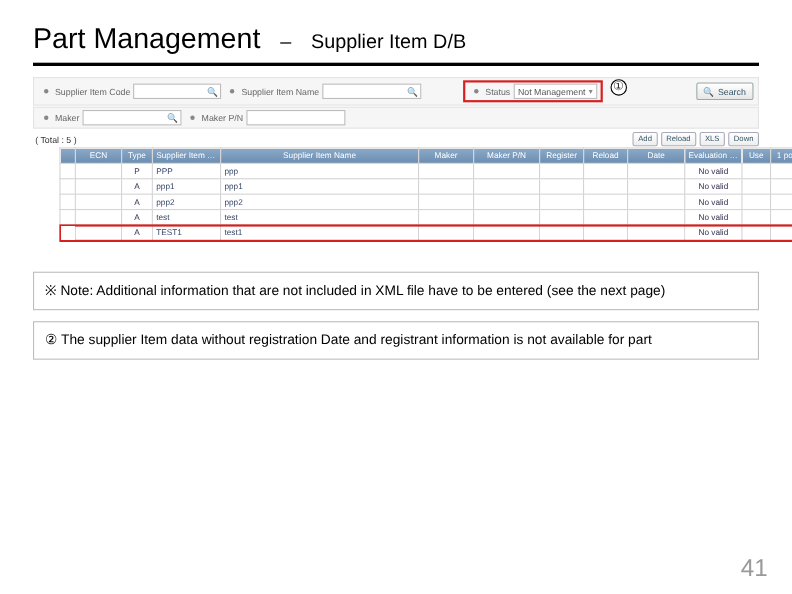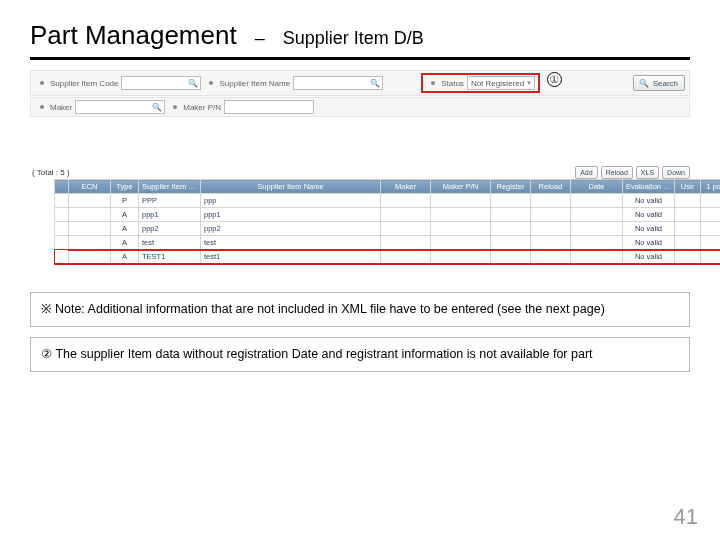--- a/index.html
+++ b/index.html
@@ -172,21 +172,21 @@
       <span class="f-label">Supplier Item Name</span>
       <div class="f-input" style="width:90px">
         <span>🔍</span>
       </div>
 
       <div class="ann1-wrap">
         <div class="red-box" style="padding:1px 3px; display:flex; align-items:center; gap:3px;">
           <span class="bullet"></span>
           <span class="f-label">Status</span>
           <div class="status-sel">
-            <span>Not Registered</span>
+            <span>Not Management</span>
             <span class="chev">▾</span>
           </div>
         </div>
         <span class="circ-num ann1">①</span>
       </div>
 
       <span class="spacer"></span>
       <div class="btn">
         <span>🔍</span>
         <span>Search</span>
@@ -198,21 +198,21 @@
       <span class="f-label">Maker</span>
       <div class="f-input" style="width:90px">
         <span>🔍</span>
       </div>
 
       <span class="bullet"></span>
       <span class="f-label">Maker P/N</span>
       <div class="f-input" style="width:90px"></div>
     </div>
 
-    <div style="display:flex; align-items:center;margin-top:45px;">
+    <div style="display:flex; align-items:flex-start;">
       <div class="total">( Total : 5 )</div>
       <div class="tool-right">
         <div class="tiny-btn">Add</div>
         <div class="tiny-btn">Reload</div>
         <div class="tiny-btn">XLS</div>
         <div class="tiny-btn">Down</div>
       </div>
     </div>
 
     <div style="position:relative;margin-left:24px;">

